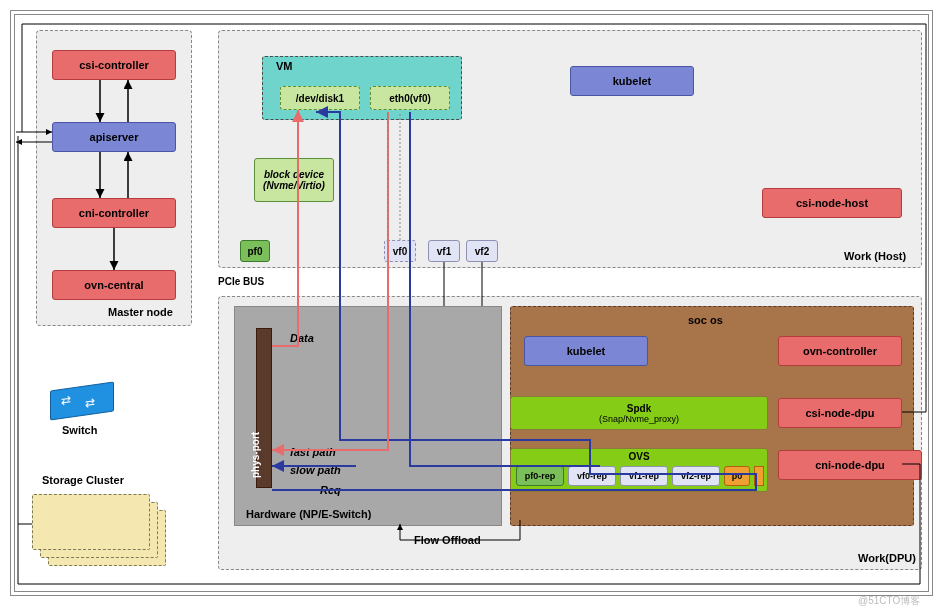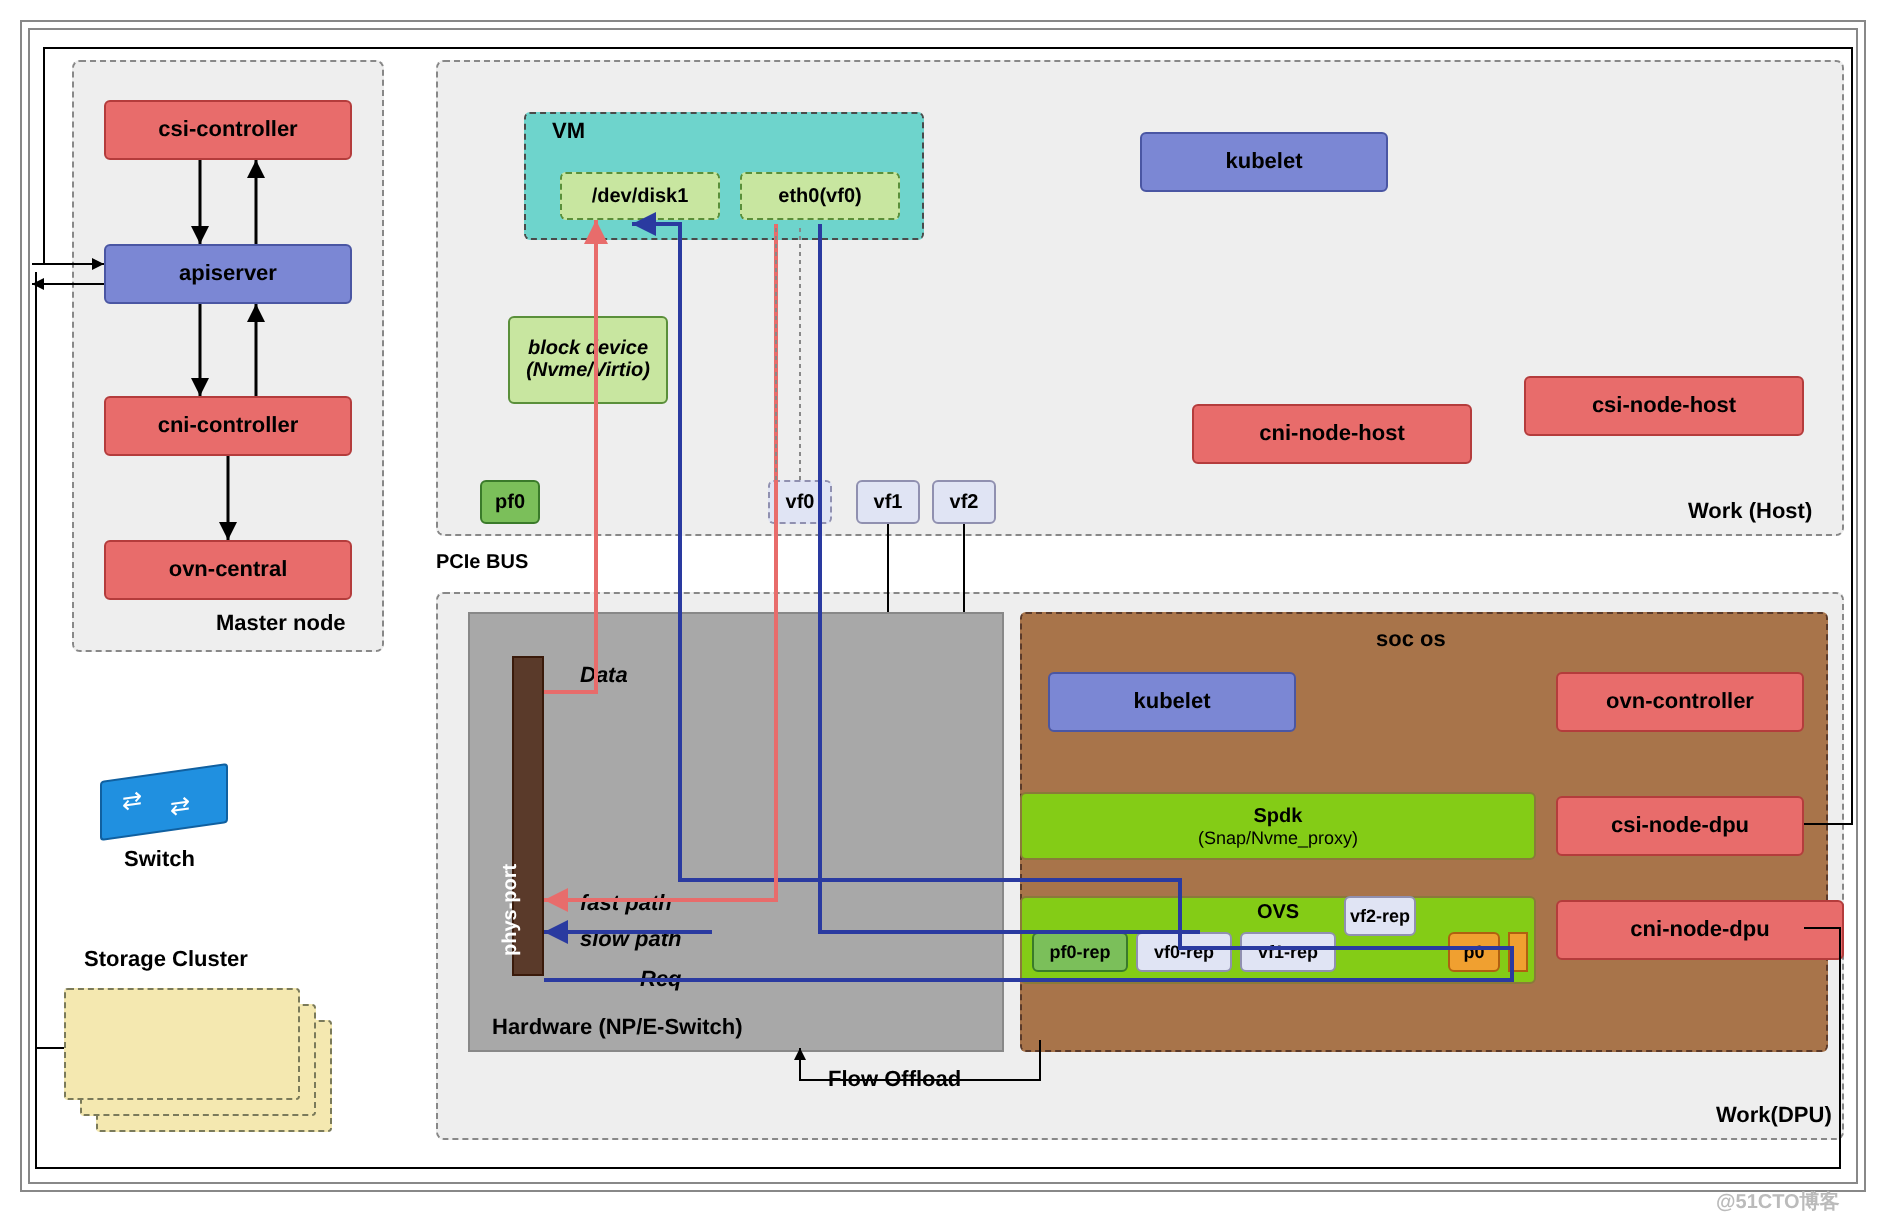--- a/index.html
+++ b/index.html
@@ -54,21 +54,20 @@
   <div style="position:absolute;left:262px;top:56px;width:200px;height:64px;border:1px dashed #4a4a4a;background:#6ed4cc;border-radius:3px"></div>
   <span class="label" style="left:276px;top:60px">VM</span>
   <div class="box green-dash" style="left:280px;top:86px;width:80px;height:24px">/dev/disk1</div>
   <div class="box green-dash" style="left:370px;top:86px;width:80px;height:24px">eth0(vf0)</div>
 
   <div class="box green" style="left:254px;top:158px;width:80px;height:44px;white-space:pre-line;text-align:center;font-size:10px">block device
 (Nvme/Virtio)</div>
 
   <div class="box blue" style="left:570px;top:66px;width:124px;height:30px">kubelet</div>
 
-  <div class="box red" style="left:596px;top:202px;width:140px;height:30px">cni-node-host</div>
   <div class="box red" style="left:762px;top:188px;width:140px;height:30px">csi-node-host</div>
 
   <div class="box pf0" style="left:240px;top:240px;width:30px;height:22px">pf0</div>
   <div class="box vf-dash" style="left:384px;top:240px;width:32px;height:22px">vf0</div>
   <div class="box vf" style="left:428px;top:240px;width:32px;height:22px">vf1</div>
   <div class="box vf" style="left:466px;top:240px;width:32px;height:22px">vf2</div>
 
   <span class="label" style="left:218px;top:276px;font-size:10px">PCIe BUS</span>
 
   <div style="position:absolute;left:218px;top:296px;width:704px;height:274px;border:1px dashed #888;background:#eee;border-radius:4px"></div>
@@ -94,27 +93,27 @@
 
   <div class="box olive" style="left:510px;top:396px;width:258px;height:34px;flex-direction:column">
     <span>Spdk</span>
     <span style="font-size:9px;font-weight:normal">(Snap/Nvme_proxy)</span>
   </div>
 
   <div class="box olive" style="left:510px;top:448px;width:258px;height:44px;align-items:flex-start;justify-content:center;padding-top:2px">OVS</div>
   <div class="box pf0" style="left:516px;top:466px;width:48px;height:20px;font-size:9px">pf0-rep</div>
   <div class="box vf" style="left:568px;top:466px;width:48px;height:20px;font-size:9px">vf0-rep</div>
   <div class="box vf" style="left:620px;top:466px;width:48px;height:20px;font-size:9px">vf1-rep</div>
-  <div class="box vf" style="left:672px;top:448px;width:36px;height:20px;font-size:9px">vf2-rep</div>
+  <div class="box vf" style="left:672px;top:466px;width:48px;height:20px;font-size:9px">vf2-rep</div>
   <div class="box orange" style="left:724px;top:466px;width:26px;height:20px;font-size:9px">p0</div>
   <div style="position:absolute;left:754px;top:466px;width:10px;height:20px;background:#f0a030;border:1px solid #b06010"></div>
 
   <span class="label" style="left:414px;top:534px;font-size:11px">Flow Offload</span>
 
-  <span class="label" style="left:858px;top:594px;font-size:10px;color:#bbb;font-weight:bold">@51CTO博客</span>
+  <span class="label" style="left:858px;top:594px;font-size:10px;color:#bbb;font-weight:normal">@51CTO博客</span>
 
   <svg width="944" height="610">
     <defs>
       <marker id="arr-black" markerWidth="8" markerHeight="8" refX="6" refY="3" orient="auto">
           <path d="M0,0 L6,3 L0,6 Z" fill="#000"></path>
         </marker>
       <marker id="arr-red" markerWidth="8" markerHeight="8" refX="6" refY="3" orient="auto">
           <path d="M0,0 L6,3 L0,6 Z" fill="#e86c6b"></path>
         </marker>
       <marker id="arr-blue" markerWidth="8" markerHeight="8" refX="6" refY="3" orient="auto">

